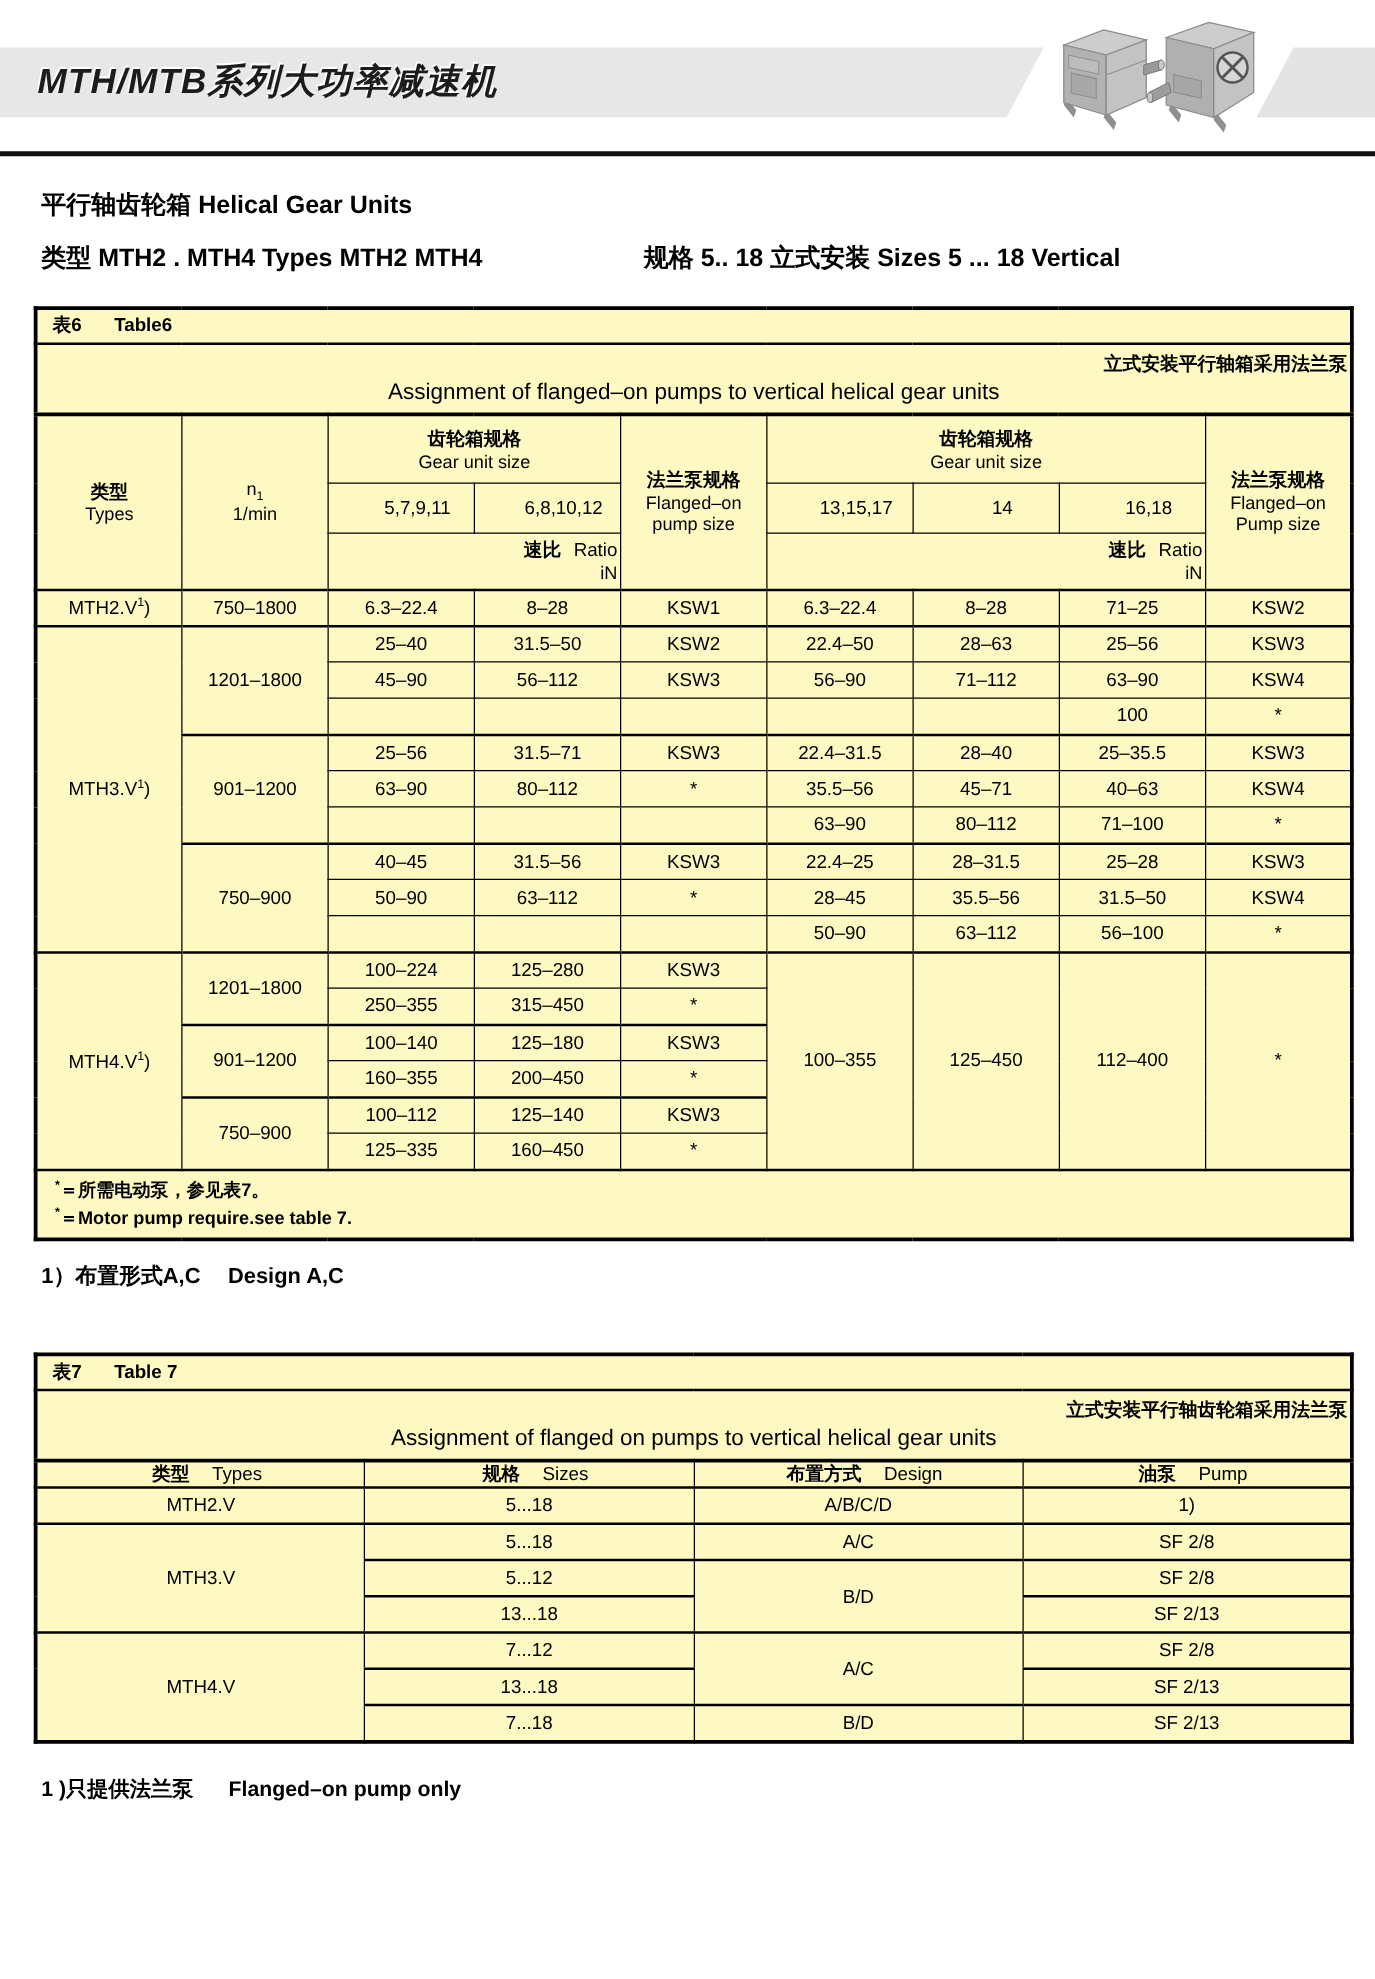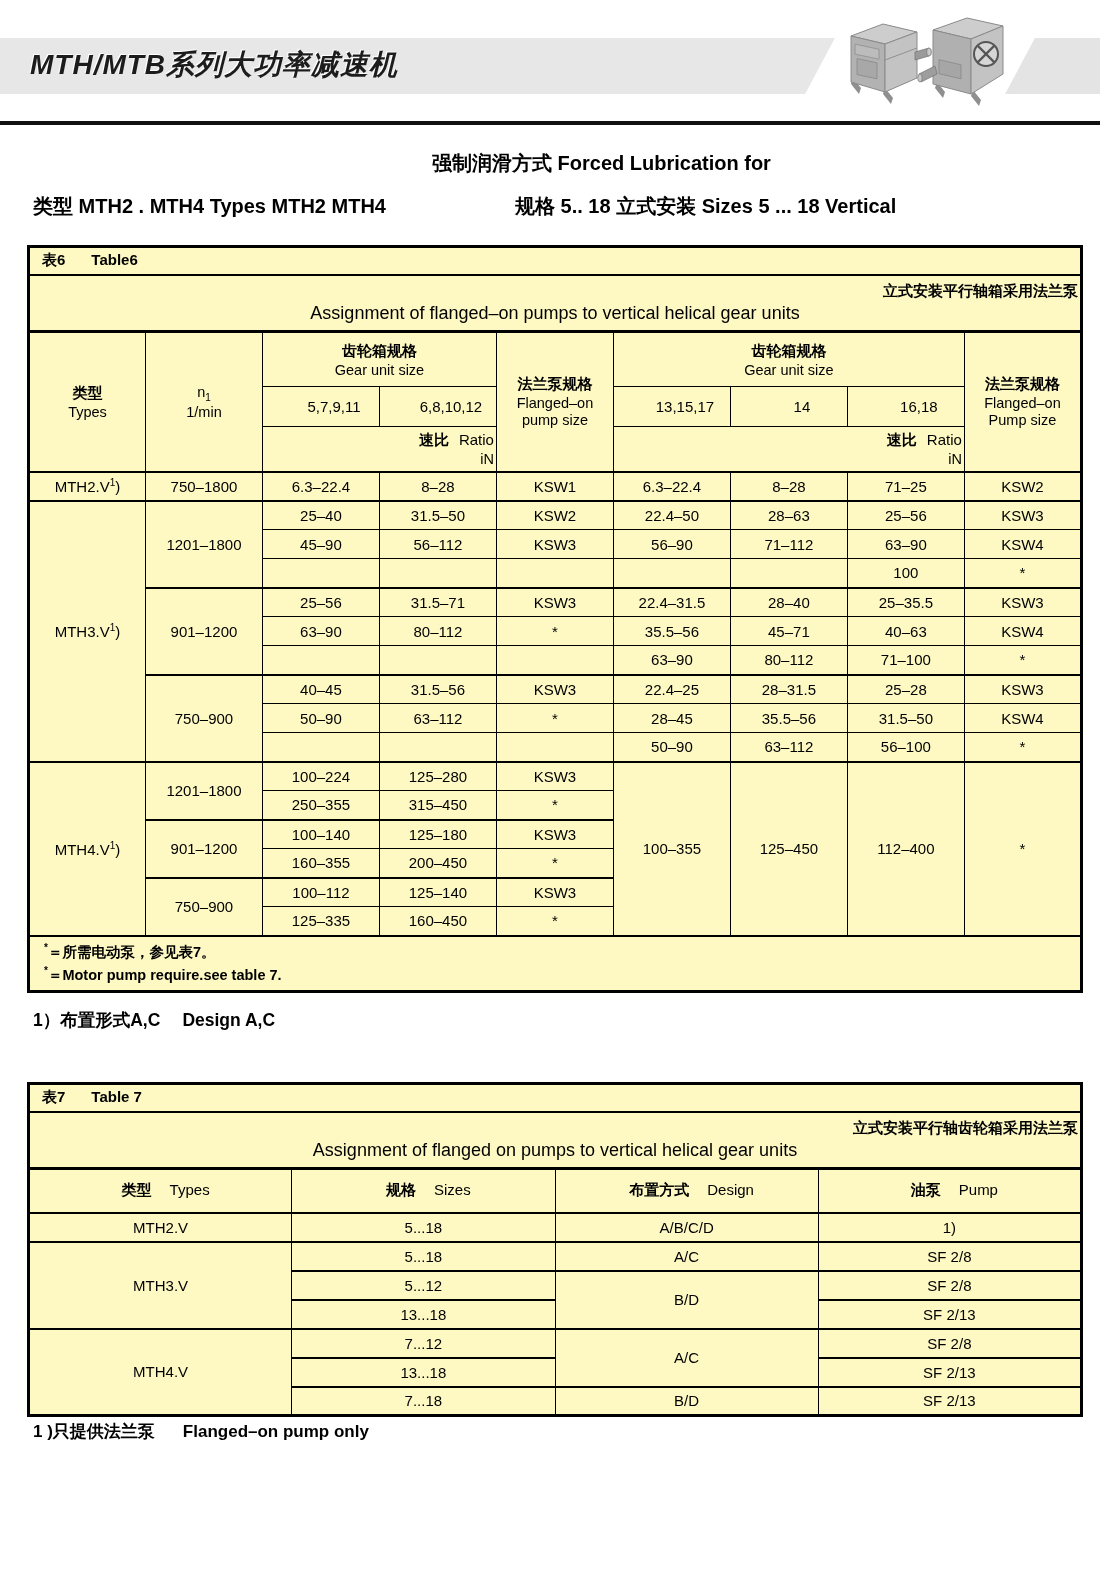--- a/index.html
+++ b/index.html
@@ -56,21 +56,21 @@
 
   .t6 tr.grp td    { border-top:2.5px solid #000; }
   .t6 tr.subgrp td { border-top:2px solid #000; }
   tr.rf td { height:56px; border-top:2.5px solid #000; text-align:left;
              padding-left:14px; font-weight:bold; font-size:14.5px; }
   tr.rf .fline { margin:3px 0; }
   sup { font-size:10px; }
   sub { font-size:10px; }
 
   .t7 td { border:1.5px solid #000; }
-  .t7 tr.hd td { height:44px; border-bottom:2px solid #000;padding-left:12px; }
+  .t7 tr.hd td { height:21px; border-bottom:2px solid #000;padding-left:12px; }
   .t7 tr.r td  { height:29px; }
   .t7 tr.grp td { border-top:2.5px solid #000; }
   .t7 tr.sg td  { border-top:2px solid #000; }
   .t7 .hen { display:inline; margin-left:18px; font-weight:normal; font-size:15px; }
   .t7 .hcn { display:inline; }
 
   .note1 { position:absolute; left:33px; top:1008px; font-size:17.5px; font-weight:bold; }
   .note1 .en { margin-left:22px; }
   .note2 { position:absolute; left:33px; top:1420px; font-size:17px; font-weight:bold; }
   .note2 .en { margin-left:28px; }
@@ -109,21 +109,21 @@
       <line x1="133" y1="38" x2="149" y2="54" stroke="#555" stroke-width="2.4"></line>
       <line x1="149" y1="38" x2="133" y2="54" stroke="#555" stroke-width="2.4"></line>
       <polygon points="74,66 90,58 92,66 76,74" fill="#9d9d9d" stroke="#777" stroke-width="0.8"></polygon>
       <ellipse cx="75" cy="70" rx="2.2" ry="4" fill="#c9c9c9" stroke="#777" stroke-width="0.8"></ellipse>
       <rect x="94" y="30" width="22" height="14" transform="skewY(13)" fill="#a6a6a6" stroke="#8a8a8a" stroke-width="0.8"></rect>
     </g>
   </svg>
 
   <div class="black-rule"></div>
 
-  <div class="sub1r">强制润滑方式 Forced Lubrication for</div>
+  <div class="sub1l">平行轴齿轮箱 Helical Gear Units</div>
   <div class="sub2l">类型 MTH2 . MTH4 Types MTH2 MTH4</div>
   <div class="sub2r">规格 5.. 18  立式安装 Sizes 5 ... 18 Vertical</div>
 
   <table class="t6">
     <colgroup>
       <col style="width:11.11%">
         <col style="width:11.11%">
         <col style="width:11.11%">
       <col style="width:11.11%">
         <col style="width:11.11%">

